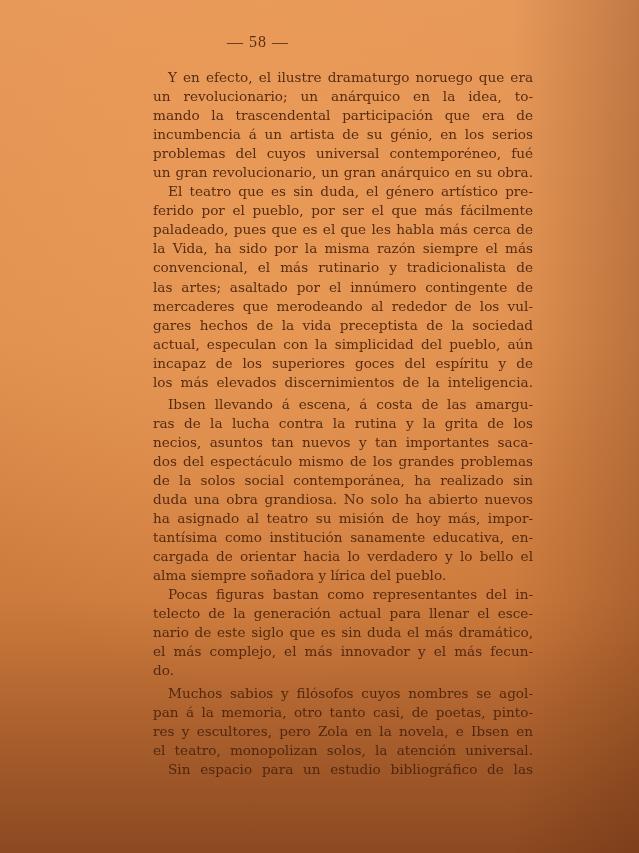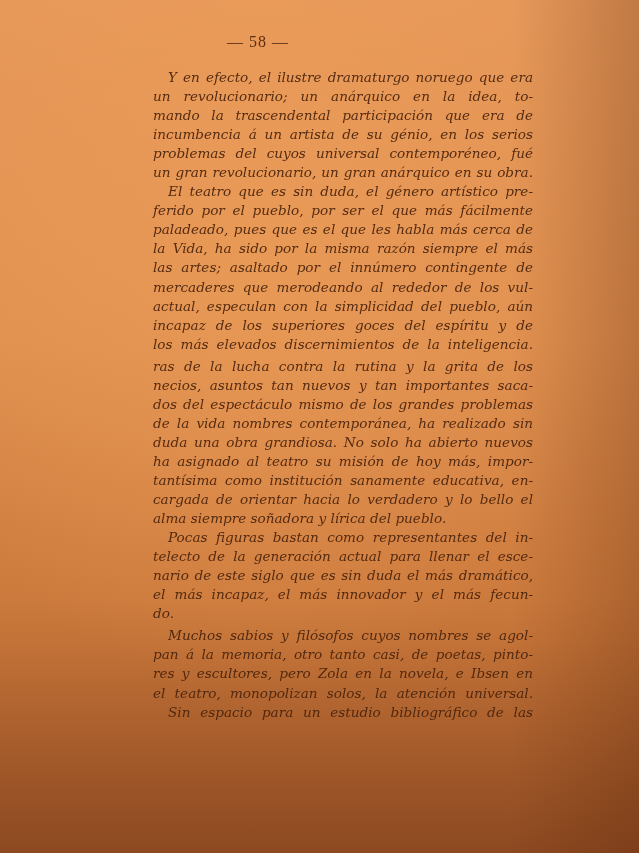--- a/index.html
+++ b/index.html
@@ -27,21 +27,20 @@
   }
   .text-block {
     position: absolute; left: 153px; top: 68px; width: 380px;
     font-family: "DejaVu Serif", serif; font-size: 13.6px; line-height: 19.05px;
     color: #4a230c;
     opacity: 0.92;
   }
   .line {
     display: block; white-space: nowrap; text-align: justify; text-align-last: justify;
     height: 19.05px;
-    font-style: italic;
   }
   .line.last { text-align-last: left; }
   .line.indent { padding-left: 15px; }
   .para-gap { height: 3px; }
 </style>
 </head>
 <body>
 
 <div class="page">
   <div class="vignette"></div>
@@ -57,45 +56,48 @@
       <span class="line">incumbencia á un artista de su génio, en los serios</span>
       <span class="line">problemas del cuyos universal contemporéneo, fué</span>
       <span class="line">un gran revolucionario, un gran anárquico en su obra.</span>
     </div>
 
     <div>
       <span class="line indent">El teatro que es sin duda, el género artístico pre-</span>
       <span class="line">ferido por el pueblo, por ser el que más fácilmente</span>
       <span class="line">paladeado, pues que es el que les habla más cerca de</span>
       <span class="line">la Vida, ha sido por la misma razón siempre el más</span>
+      <span class="line">convencional, el más rutinario y tradicionalista de</span>
       <span class="line">las artes; asaltado por el innúmero contingente de</span>
       <span class="line">mercaderes que merodeando al rededor de los vul-</span>
+      <span class="line">gares hechos de la vida preceptista de la sociedad</span>
       <span class="line">actual, especulan con la simplicidad del pueblo, aún</span>
       <span class="line">incapaz de los superiores goces del espíritu y de</span>
       <span class="line">los más elevados discernimientos de la inteligencia.</span>
     </div>
     <div class="para-gap"></div>
 
     <div>
+      <span class="line indent">Ibsen llevando á escena, á costa de las amargu-</span>
       <span class="line">ras de la lucha contra la rutina y la grita de los</span>
       <span class="line">necios, asuntos tan nuevos y tan importantes saca-</span>
       <span class="line">dos del espectáculo mismo de los grandes problemas</span>
-      <span class="line">de la vida nombres contemporánea, ha realizado sin</span>
+      <span class="line">de la solos social contemporánea, ha realizado sin</span>
       <span class="line">duda una obra grandiosa. No solo ha abierto nuevos</span>
       <span class="line">ha asignado al teatro su misión de hoy más, impor-</span>
       <span class="line">tantísima como institución sanamente educativa, en-</span>
       <span class="line">cargada de orientar hacia lo verdadero y lo bello el</span>
       <span class="line last">alma siempre soñadora y lírica del pueblo.</span>
     </div>
 
     <div>
       <span class="line indent">Pocas figuras bastan como representantes del in-</span>
       <span class="line">telecto de la generación actual para llenar el esce-</span>
       <span class="line">nario de este siglo que es sin duda el más dramático,</span>
-      <span class="line">el más incapaz, el más innovador y el más fecun-</span>
+      <span class="line">el más complejo, el más innovador y el más fecun-</span>
       <span class="line last">do.</span>
     </div>
     <div class="para-gap"></div>
 
     <div>
       <span class="line indent">Muchos sabios y filósofos cuyos nombres se agol-</span>
       <span class="line">pan á la memoria, otro tanto casi, de poetas, pinto-</span>
       <span class="line">res y escultores, pero Zola en la novela, e Ibsen en</span>
       <span class="line">el teatro, monopolizan solos, la atención universal.</span>
     </div>

